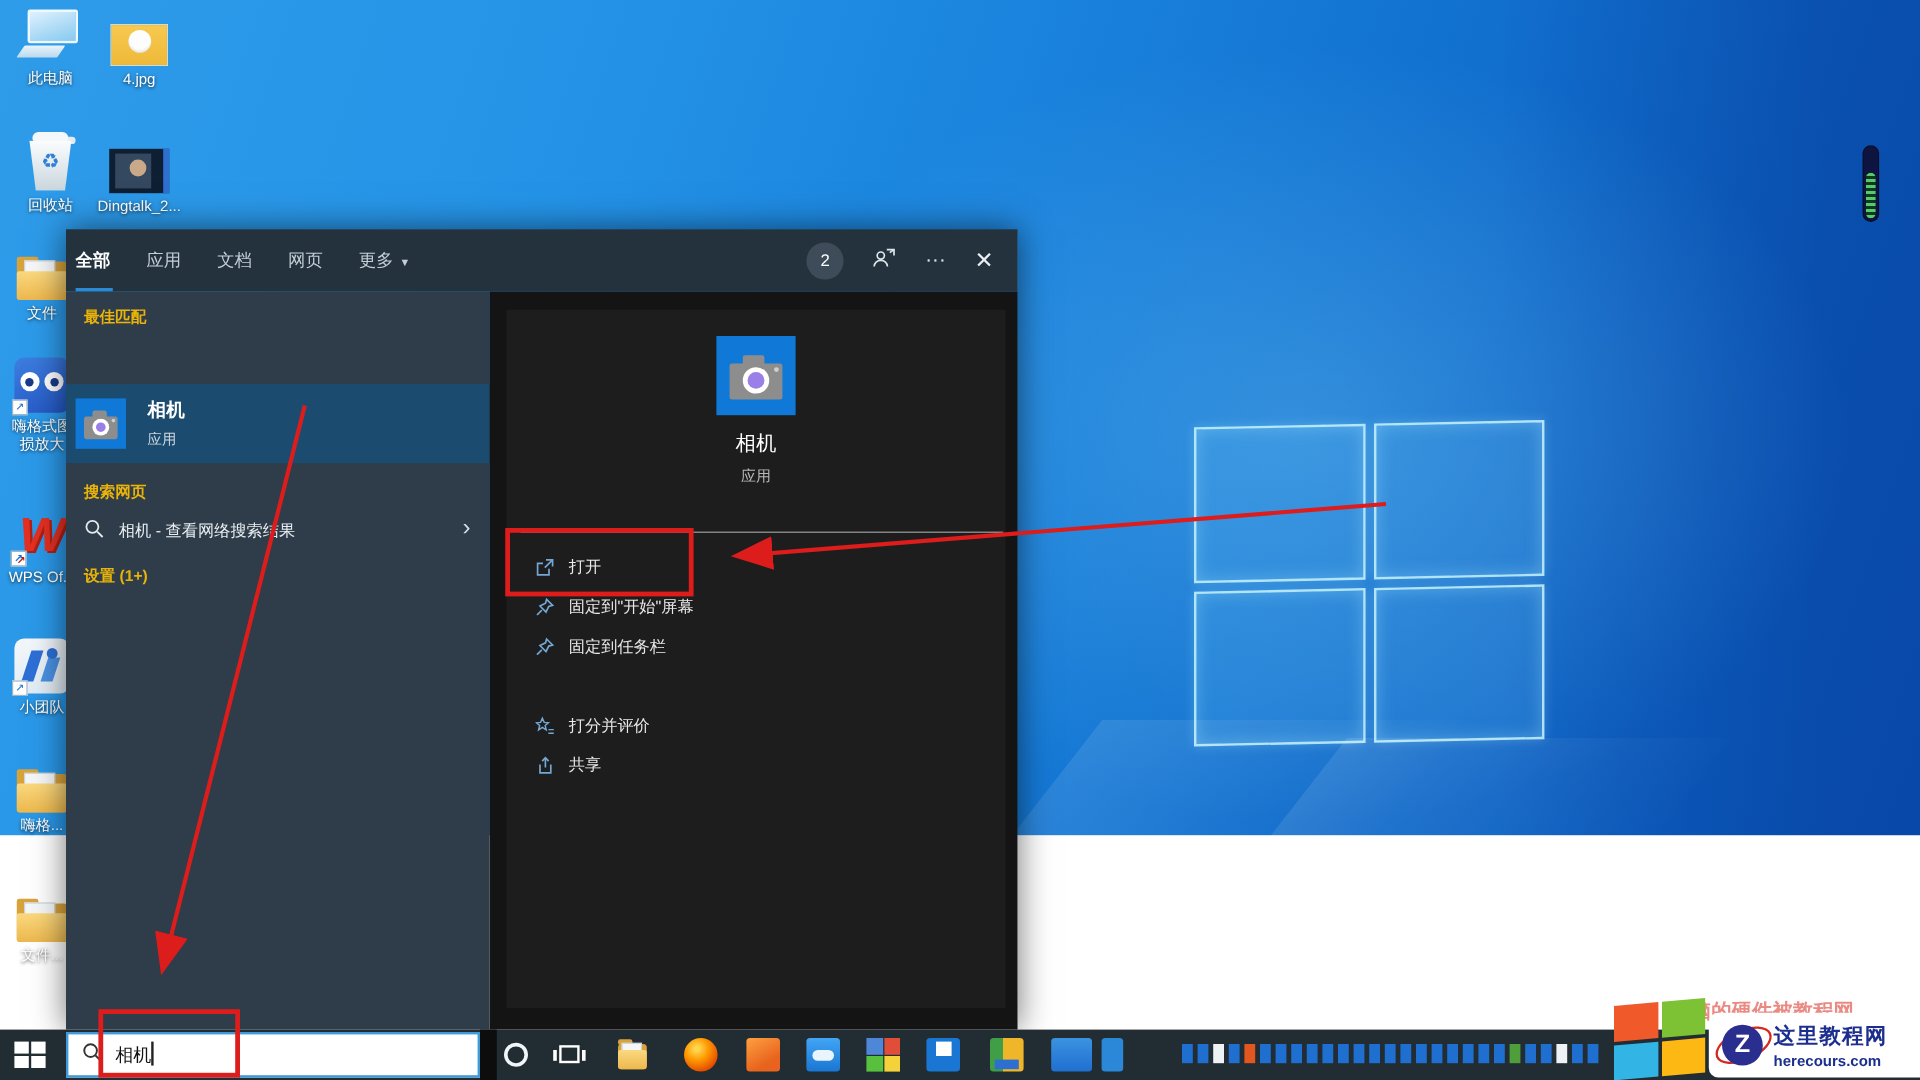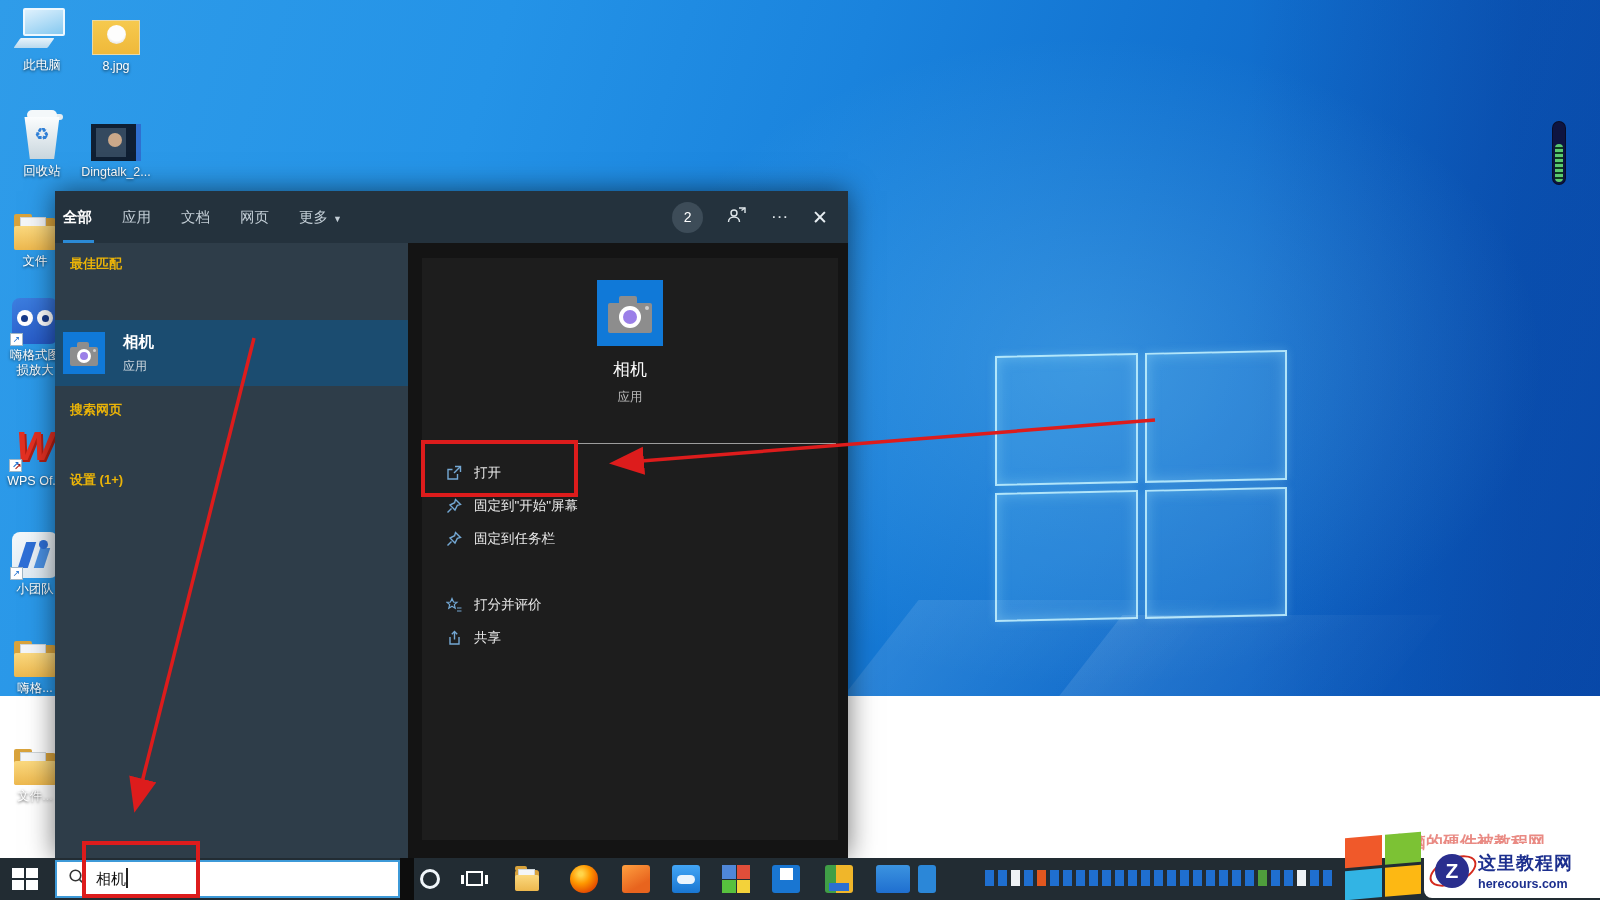--- a/index.html
+++ b/index.html
@@ -206,21 +206,21 @@
     <div class="ic ic-pc">
         <div class="scr"></div>
         <div class="kbd"></div>
       </div>
     <div class="lbl">此电脑</div>
   </div>
   <div class="dicon" style="left:74px;top:20px">
     <div class="ic ic-img">
         <div class="face"></div>
       </div>
-    <div class="lbl">8.jpg</div>
+    <div class="lbl">4.jpg</div>
   </div>
   <div class="dicon" style="left:0;top:110px">
     <div class="ic ic-bin">
         <div class="paper"></div>
         <div class="body"></div>
         <div class="rec">♻</div>
       </div>
     <div class="lbl">回收站</div>
   </div>
   <div class="dicon" style="left:74px;top:124px">
@@ -320,20 +320,30 @@
           </span>
         </div>
         <div class="bm-text">
           <div class="bm-title">相机</div>
           <div class="bm-sub">应用</div>
         </div>
       </div>
 
       <div class="section-h" style="top:158px">搜索网页</div>
 
+      <div class="web-row">
+        <span class="mag">
+          <svg width="17" height="17" viewBox="0 0 17 17" fill="none" stroke="#e4eaee" stroke-width="1.5">
+            <circle cx="7" cy="7" r="5"></circle>
+              <path d="M11 11l4.5 4.5"></path>
+          </svg>
+        </span>
+        <span class="txt">相机 - 查看网络搜索结果</span>
+        <span class="chev">›</span>
+      </div>
 
       <div class="section-h" style="top:228px">设置 (1+)</div>
     </div>
 
     <div class="right-col">
       <div class="inner-box">
         <div class="tile pv-tile">
           <span class="cam" style="left:11px;top:12px">
             <span class="hump" style="left:11px;top:4px;width:18px;height:9px"></span>
             <span class="body" style="left:0px;top:11px;width:44px;height:30px"></span>

